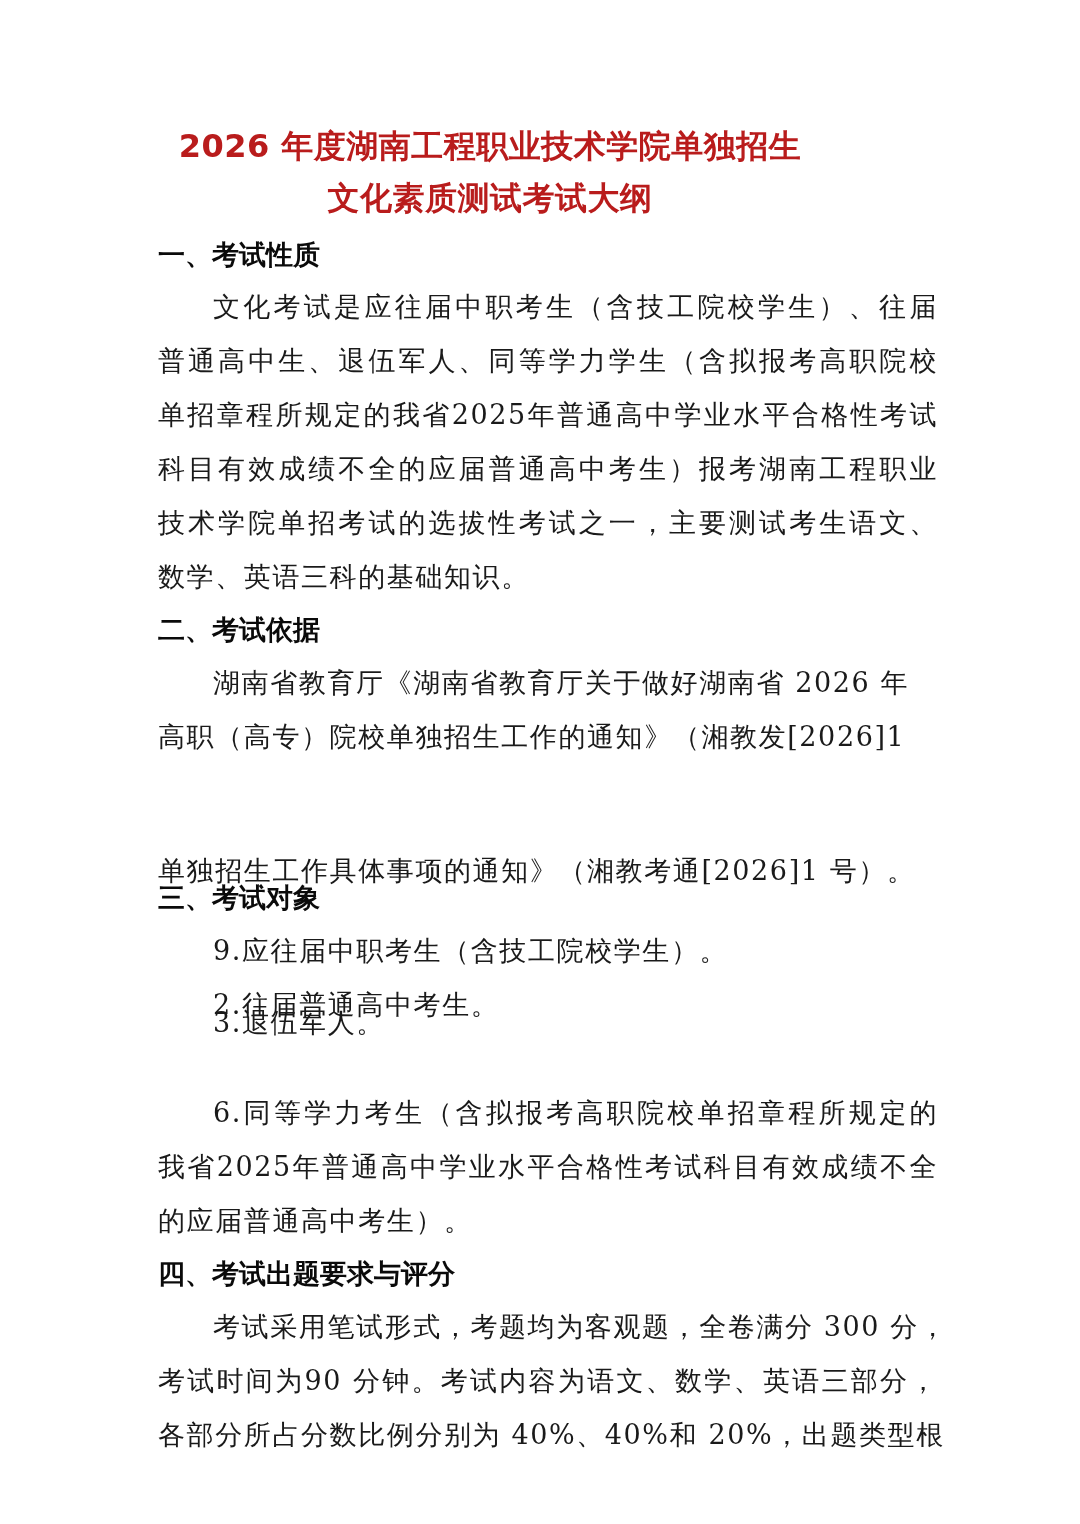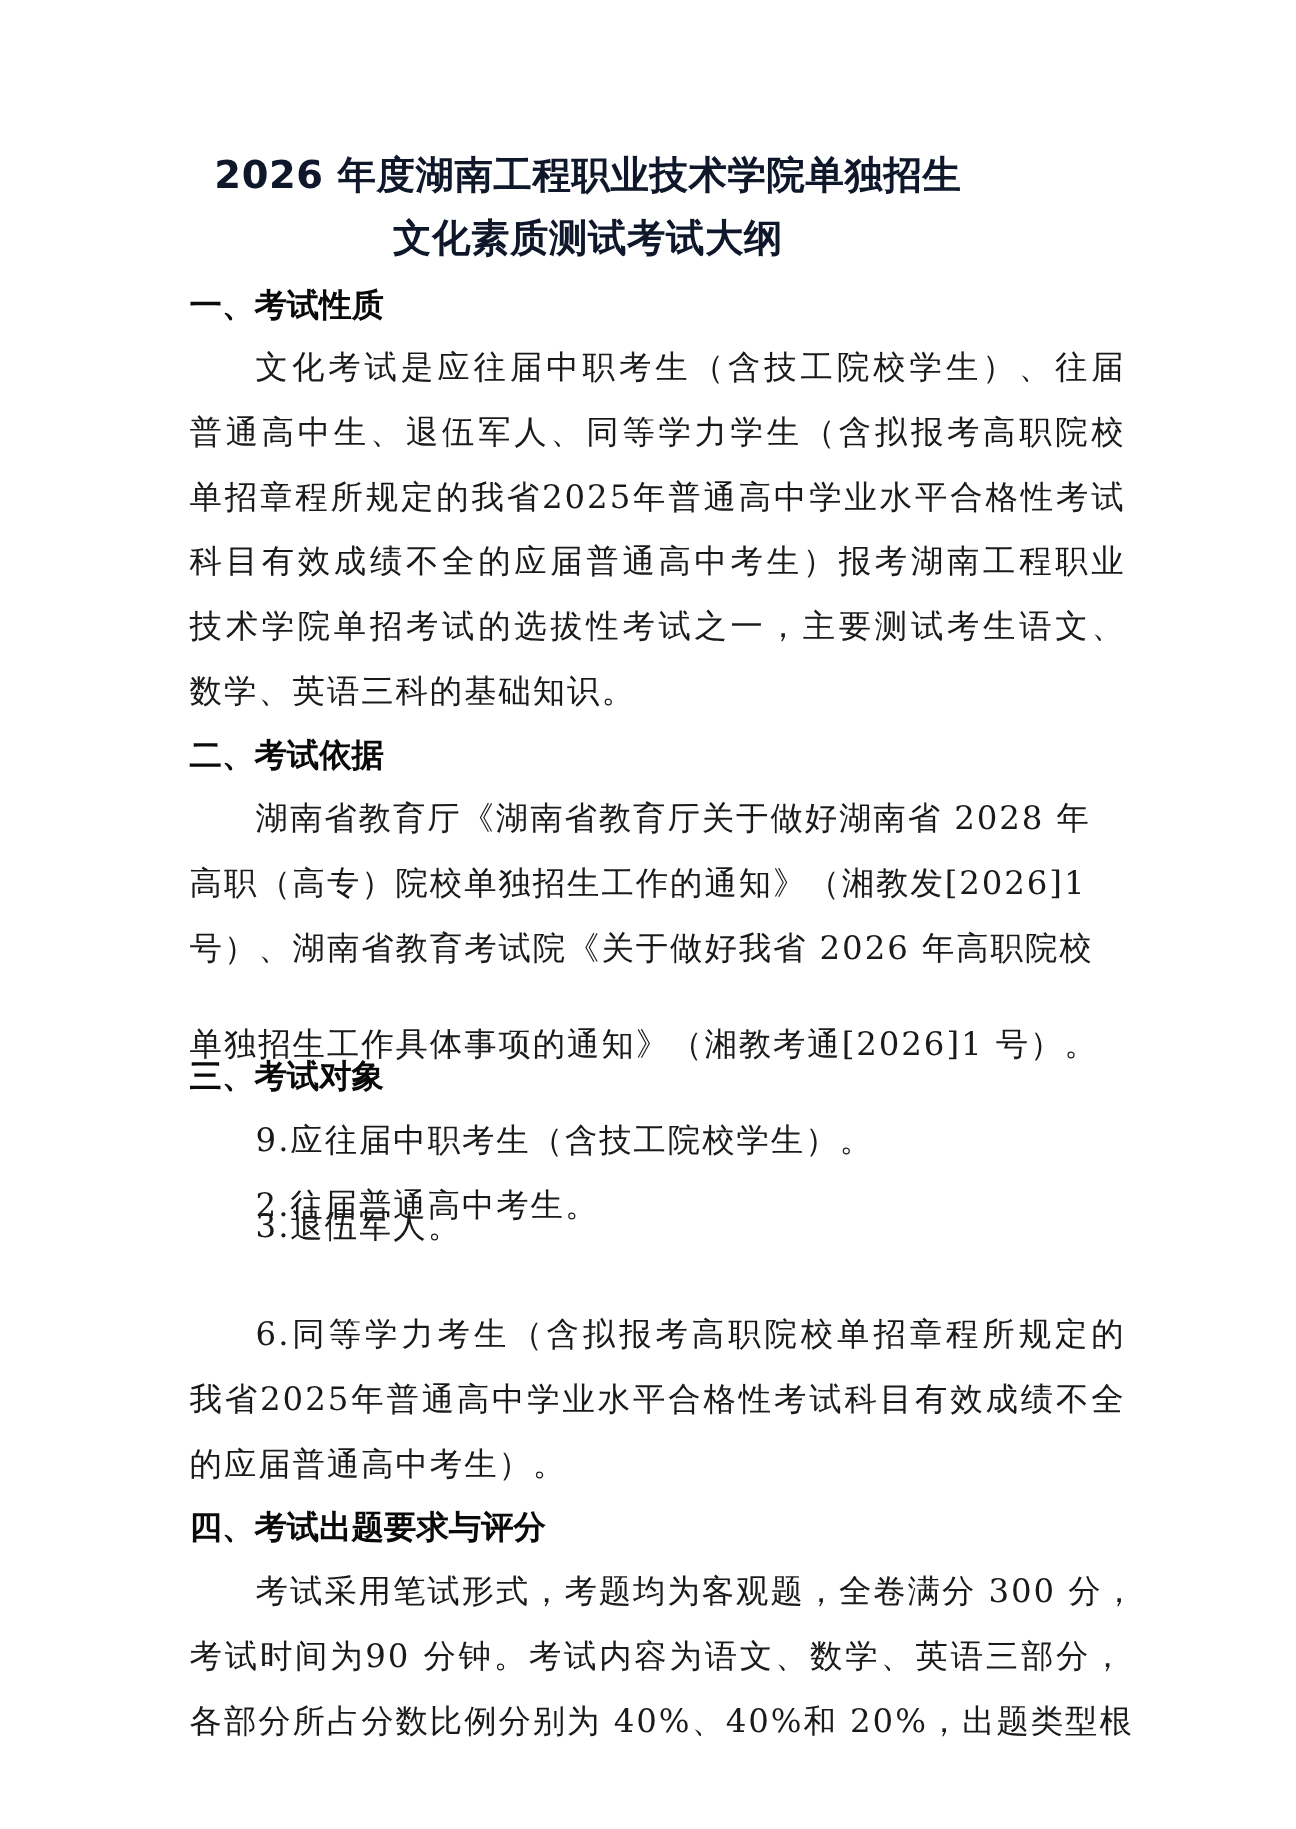--- a/index.html
+++ b/index.html
@@ -24,21 +24,21 @@
     }
     .title {
       position: absolute;
       left: 0;
       width: 980px;
       text-align: center;
       font-family: "DejaVu Sans", "Liberation Sans", sans-serif;
       font-weight: bold;
       font-size: 32px;
       line-height: 40px;
-      color: #0f172a;
+      color: #b91c1c;
       letter-spacing: 0.5px;
     }
     .heading {
       position: absolute;
       left: 158px;
       font-family: "DejaVu Sans", "Liberation Sans", sans-serif;
       font-weight: bold;
       font-size: 27px;
       line-height: 36px;
       color: #0a0a0a;
@@ -73,23 +73,22 @@
 
   <div class="heading" style="top:237px;">一、考试性质</div>
   <div class="line indent just" style="top:289px;">文化考试是应往届中职考生（含技工院校学生）、往届</div>
   <div class="line just" style="top:343px;">普通高中生、退伍军人、同等学力学生（含拟报考高职院校</div>
   <div class="line just" style="top:397px;">单招章程所规定的我省2025年普通高中学业水平合格性考试</div>
   <div class="line just" style="top:505px;">技术学院单招考试的选拔性考试之一，主要测试考生语文、</div>
   <div class="line just" style="top:451px;">科目有效成绩不全的应届普通高中考生）报考湖南工程职业</div>
   <div class="line" style="top:559px;">数学、英语三科的基础知识。</div>
 
   <div class="heading" style="top:612px;">二、考试依据</div>
-  <div class="line indent" style="top:665px;">湖南省教育厅《湖南省教育厅关于做好湖南省 2028 年</div>
+  <div class="line indent" style="top:665px;">湖南省教育厅《湖南省教育厅关于做好湖南省 2026 年</div>
   <div class="line" style="top:719px;">高职（高专）院校单独招生工作的通知》（湘教发[2026]1</div>
-  <div class="line" style="top:773px;">号）、湖南省教育考试院《关于做好我省 2026 年高职院校</div>
   <div class="line" style="top:827px;margin-top:26px;">单独招生工作具体事项的通知》（湘教考通[2026]1 号）。</div>
 
   <div class="heading" style="top:880px;">三、考试对象</div>
   <div class="line indent" style="top:933px;">9.应往届中职考生（含技工院校学生）。</div>
   <div class="line indent" style="top:987px;">2.往届普通高中考生。</div>
   <div class="line indent" style="top:1005px;">3.退伍军人。</div>
   <div class="line indent just" style="top:1095px;">6.同等学力考生（含拟报考高职院校单招章程所规定的</div>
   <div class="line just" style="top:1149px;">我省2025年普通高中学业水平合格性考试科目有效成绩不全</div>
   <div class="line" style="top:1203px;">的应届普通高中考生）。</div>
 

